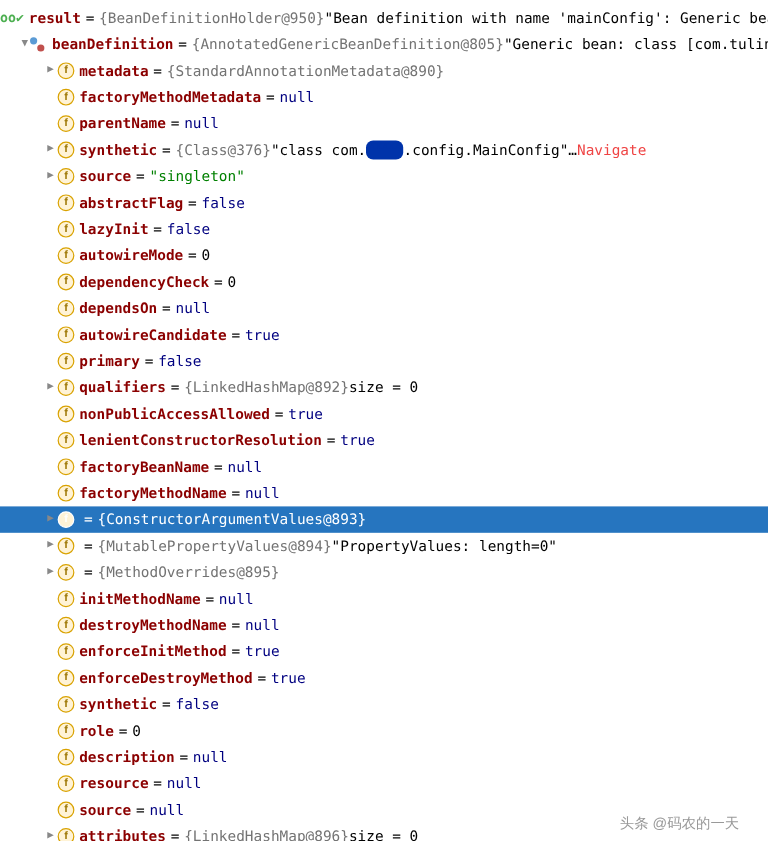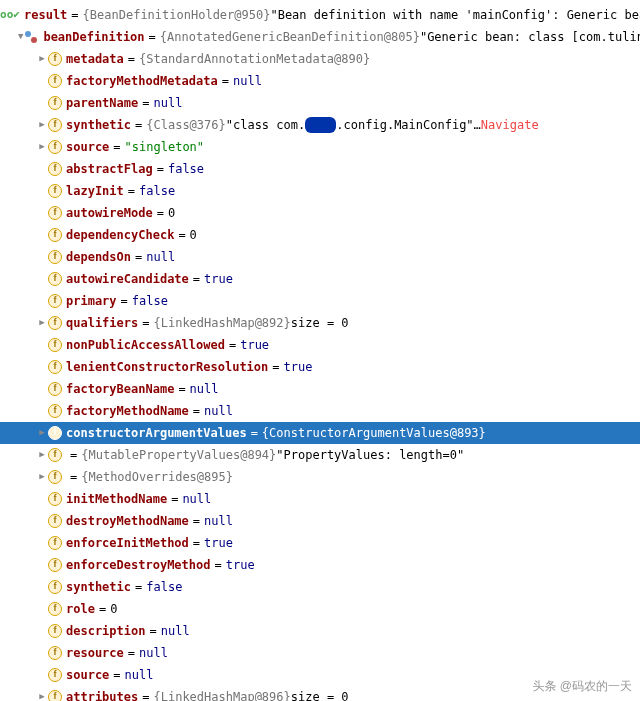--- a/index.html
+++ b/index.html
@@ -76,21 +76,21 @@
   .val-str { color: #008000; }
   .val-kw { color: #000080; }
   .val-txt { color: #000; }
   .nav { color:#ef4444; }
   .obscure {
     display:inline-block; background:#0033aa; color:#0033aa;
     border-radius:6px; padding:0 2px; font-size:9px; vertical-align:middle;
     height:16px; line-height:10px;
   }
   .watermark{
-    position:fixed; right:8px; bottom:6px;
+    position:fixed; right:24px; bottom:6px;
     font-family: sans-serif; font-size:12px; color:#999;
   }
   .ind{ display:inline-block; flex-shrink:0; }
 </style>
 </head>
 <body>
 
 <div class="tree" id="tree">
     <div class="row">
       <span class="ind" style="width: 0px;"></span>
@@ -250,21 +250,20 @@
       <span class="arrow"></span>
       <span class="icon icon-f">f</span>
       <span class="name">factoryMethodName</span>
       <span class="eq"> = </span>
       <span class="val-kw">null</span>
     </div>
     <div class="row selected">
       <span class="ind" style="width: 36px;"></span>
       <span class="arrow">▶</span>
       <span class="icon icon-f">f</span>
-      <span class="name">constructorArgumentValues</span>
       <span class="eq"> = </span>
       <span class="type">{ConstructorArgumentValues@893}</span>
     </div>
     <div class="row">
       <span class="ind" style="width: 36px;"></span>
       <span class="arrow">▶</span>
       <span class="icon icon-f">f</span>
       <span class="eq"> = </span>
       <span class="type">{MutablePropertyValues@894} </span>
       <span class="val-txt">"PropertyValues: length=0"</span>

